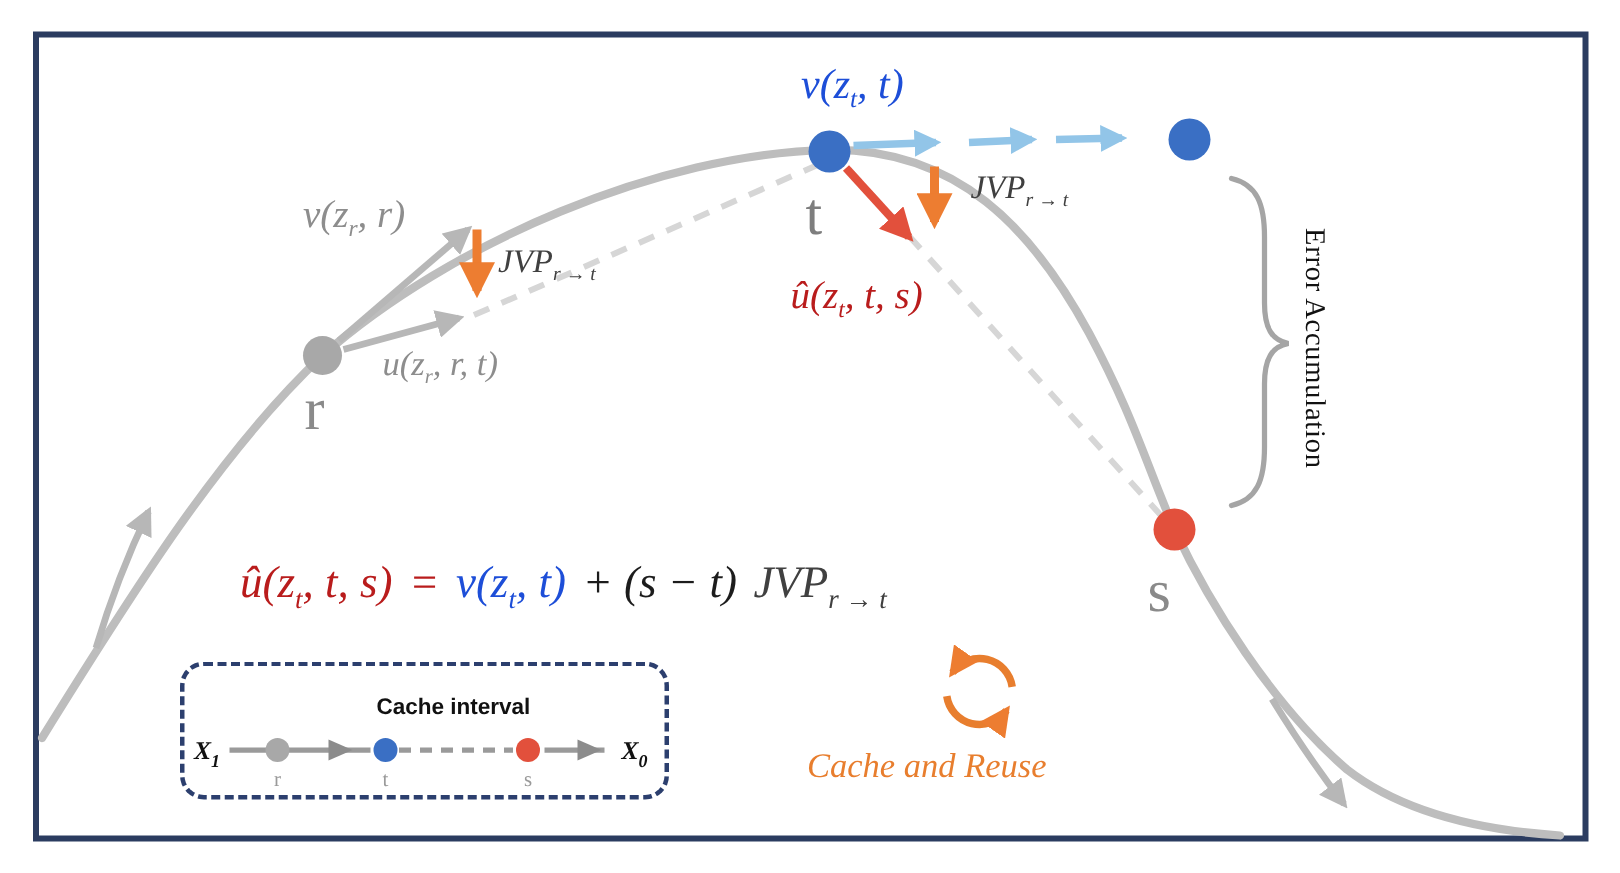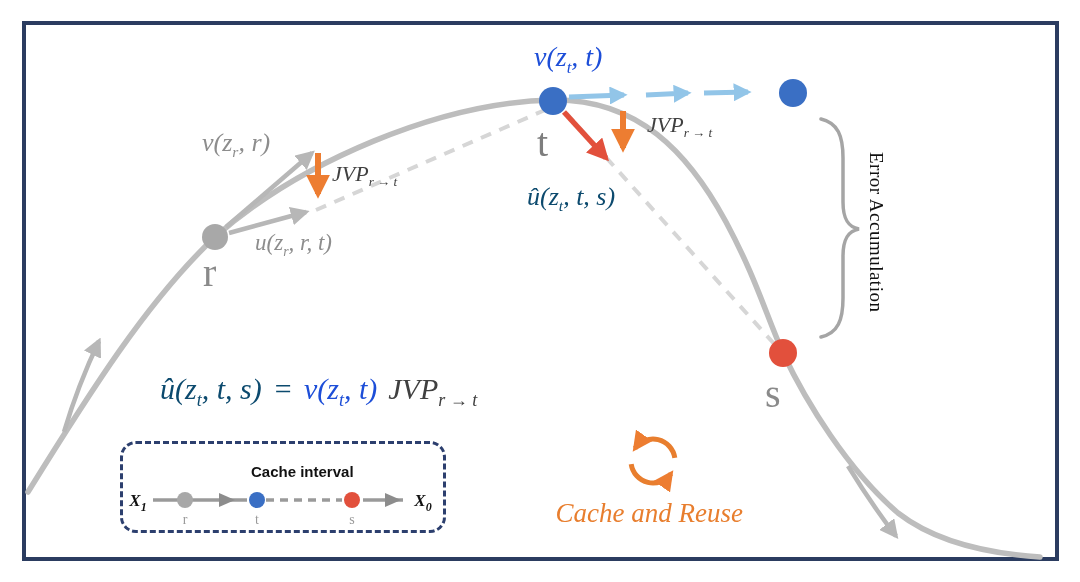--- a/index.html
+++ b/index.html
@@ -10,21 +10,21 @@
   .frame{
     position:absolute;left:22px;top:21px;width:1037px;height:540px;
     border:4px solid #2b3c60;box-sizing:border-box;background:transparent;
   }
   svg.scene{position:absolute;left:0;top:0;}
   .lbl{position:absolute;white-space:nowrap;line-height:1.05;}
   .math{font-style:italic;}
   sub{font-size:0.60em;font-style:italic;line-height:0;}
   .c-gray{color:#8d8d8d;}
   .c-blue{color:#1d4ed8;}
-  .c-red{color:#0c4a6e;}
+  .c-red{color:#b91c1c;}
   .c-orange{color:#404040;}
   .c-black{color:#1c1c1c;}
   .pt{font-size:40px;color:#8a8a8a;}
   .v-r-label{left:178px;top:129px;font-size:26px;margin-left:24px;}
   .u-r-label{left:255px;top:231px;font-size:23px;}
   .point-r-label{left:203px;top:252px;}
   .jvp-r-label{left:332px;top:162px;font-size:22px;}
   .v-t-label{left:534px;top:42px;font-size:28px;}
   .point-t-label{left:537px;top:122px;}
   .u-hat-label{left:527px;top:183px;font-size:26px;}
@@ -42,22 +42,22 @@
     position:absolute;left:120px;top:441px;width:326px;height:92px;
     border:3px dashed #2c3f6e;border-radius:16px;box-sizing:border-box;
   }
   .cache-title{
     position:absolute;left:128px;top:19px;
     font-family:"Liberation Sans",sans-serif;font-weight:bold;
     font-size:15px;color:#111;white-space:nowrap;text-align:right;
   }
   .cache-svg{position:absolute;left:0;top:0;}
   .cache-reuse{
-    left:518px;top:499px;width:225px;text-align:right;
-    font-size:27px;font-style:italic;color:#e87e2e;
+    left:538px;top:499px;width:225px;text-align:left;
+    font-size:23px;font-style:italic;color:#e87e2e;
   }
 </style>
 </head>
 <body>
 
 <div class="frame"></div>
 
 <svg class="scene" width="1080" height="582" viewBox="0 0 1080 582">
   <defs>
     <marker id="am-gray" viewBox="0 0 10 10" refX="8" refY="5" markerWidth="4.2" markerHeight="4.2" orient="auto-start-reverse">
@@ -129,20 +129,21 @@
 <div class="lbl math c-orange jvp-t-label"><span>JVP</span><sub>r → t</sub></div>
 
 <div class="lbl pt point-s-label">s</div>
 
 <div class="lbl error-label">Error Accumulation</div>
 
 <div class="equation">
   <span class="c-red"><span>û(z</span><sub>t</sub><span>, t, s)</span></span>
   <span class="c-red">=</span>
   <span class="c-blue"><span>v(z</span><sub>t</sub><span>, t)</span></span>
+  <span class="c-black">+ (s − t)</span>
   <span class="c-orange"><span>JVP</span><sub>r → t</sub></span>
 </div>
 
 <div class="cache-box">
   <div class="cache-title">Cache interval</div>
   <svg class="cache-svg" width="320" height="86" viewBox="0 0 320 86">
     <text x="15" y="62" text-anchor="middle" font-size="17" font-weight="bold" font-style="italic" fill="#111"><tspan>X</tspan><tspan dy="5" font-size="12">1</tspan></text>
 
     <line x1="30" y1="56" x2="124" y2="56" stroke="#9a9a9a" stroke-width="3.5"></line>
     <polygon points="96,49 112,56 96,63" fill="#8c8c8c"></polygon>

